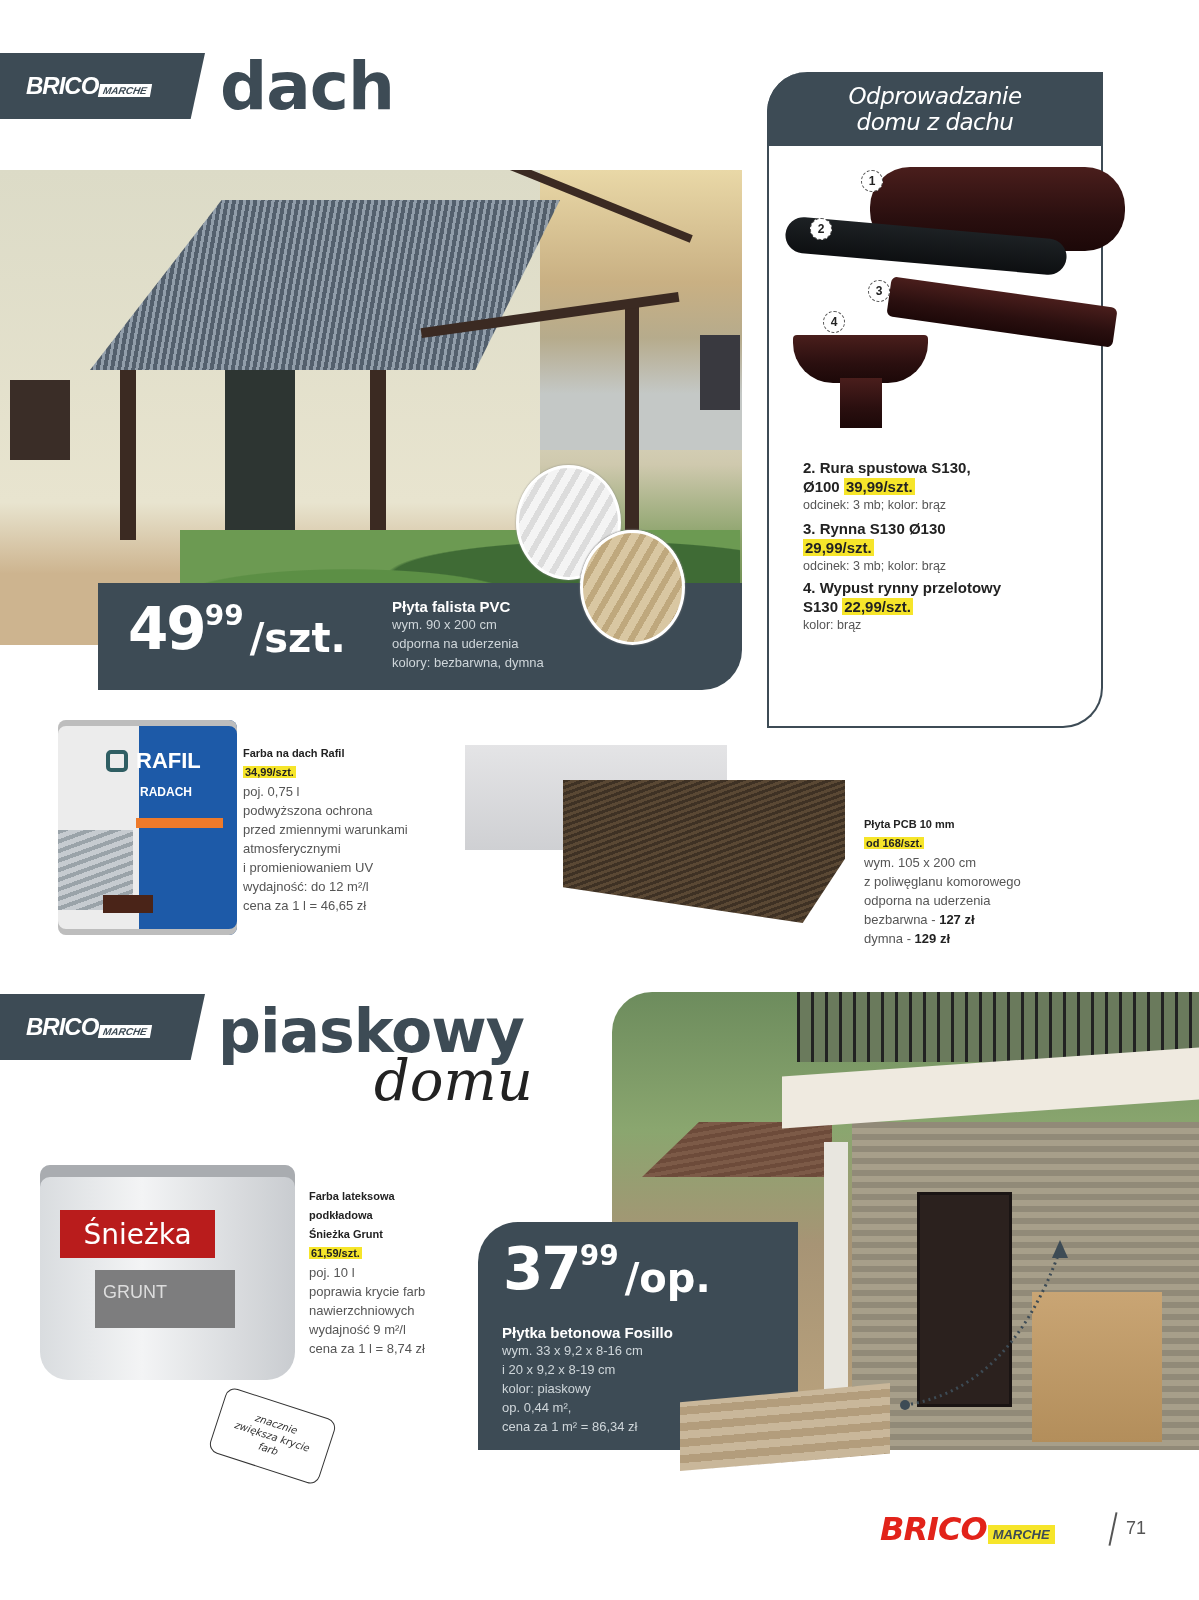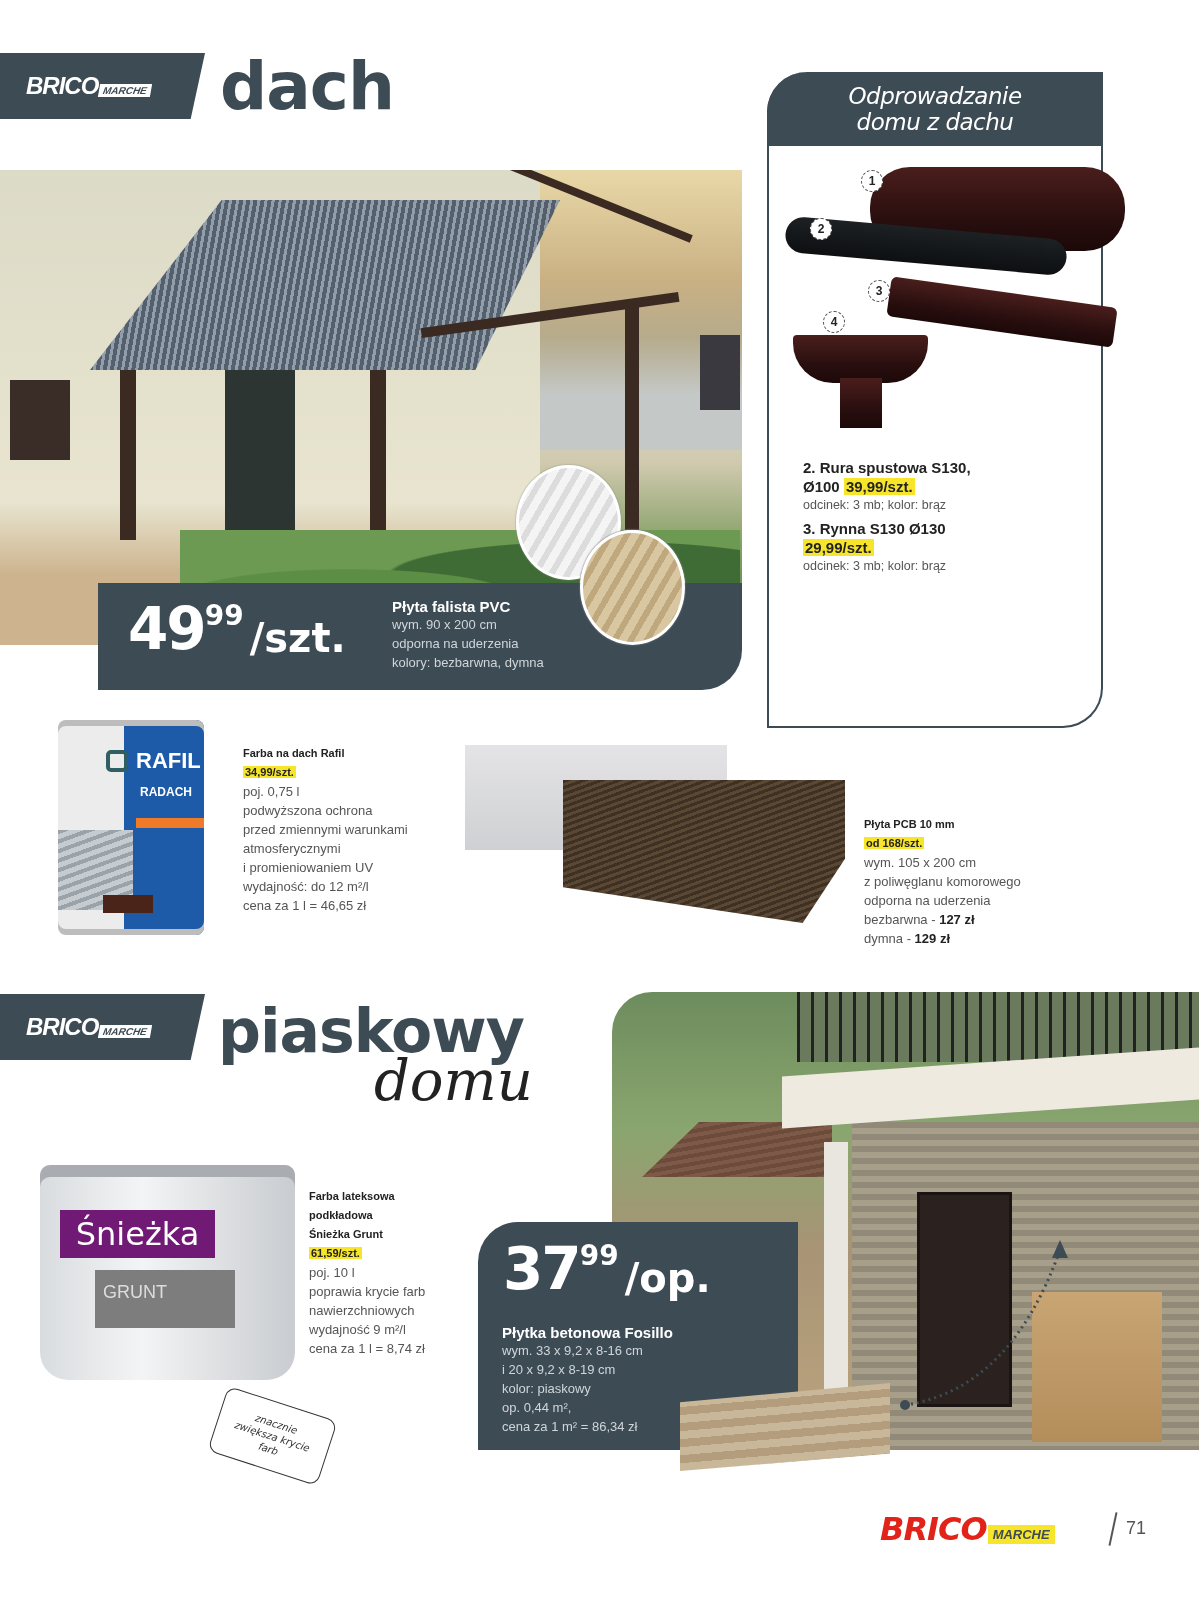--- a/index.html
+++ b/index.html
@@ -46,29 +46,29 @@
   .item-title { font-weight: bold; font-size: 15px; color: #222; line-height: 19px; }
   .hl { background: #f6e52a; padding: 0 2px; }
   .item-sub { font-size: 12.5px; color: #555; line-height: 18px; }
 
   
   .prod-text { position: absolute; }
   .prod-title { font-weight: bold; font-size: 11px; color: #222; line-height: 19px; }
   .prod-line { font-size: 13px; color: #555; line-height: 19px; }
 
   
-  .rafil-can { position: absolute; left: 58px; top: 720px; width: 146px; height: 215px; border-radius: 8px; background: linear-gradient(90deg,#ececec 0 45%,#1d5aa8 45% 100%); box-shadow: inset 0 6px 0 #bdbdbd, inset 0 -6px 0 #bdbdbd; overflow: hidden; }
+  .rafil-can { position: absolute; left: 58px; top: 720px; width: 179px; height: 215px; border-radius: 8px; background: linear-gradient(90deg,#ececec 0 45%,#1d5aa8 45% 100%); box-shadow: inset 0 6px 0 #bdbdbd, inset 0 -6px 0 #bdbdbd; overflow: hidden; }
 
   
   .pcb-clear { position: absolute; left: 465px; top: 745px; width: 262px; height: 105px; background: linear-gradient(180deg,#e4e4e6,#cfd0d3); }
   .pcb-dark { position: absolute; left: 563px; top: 780px; width: 282px; height: 143px; background: repeating-linear-gradient(160deg,#3e3124 0 3px,#5a4834 3px 6px); clip-path: polygon(0 0,100% 0,100% 55%,85% 100%,0 75%); }
 
   
   .bucket { position: absolute; left: 40px; top: 1165px; width: 255px; height: 215px; border-radius: 10px 10px 28px 28px; background: linear-gradient(90deg,#d9dcdf,#f3f4f5 40%,#c9ccd0); box-shadow: inset 0 12px 0 #a9acb0; }
-  .bucket-label { position: absolute; left: 60px; top: 1210px; width: 155px; height: 48px; background: #701a75; color: #fff; font-family: "DejaVu Sans", sans-serif; font-size: 32px; display: flex; align-items: center; justify-content: center; }
+  .bucket-label { position: absolute; left: 60px; top: 1210px; width: 155px; height: 48px; background: #b91c1c; color: #fff; font-family: "DejaVu Sans", sans-serif; font-size: 28px; display: flex; align-items: center; justify-content: center; }
   .bucket-grunt { position: absolute; left: 95px; top: 1270px; width: 140px; height: 58px; background: #7d7d7e; color: #ddd; font-size: 18px; padding: 12px 0 0 8px; }
 
   .tag { position: absolute; left: 215px; top: 1402px; width: 115px; height: 68px; border: 1.5px solid #333; border-radius: 10px; transform: rotate(18deg); display: flex; flex-direction: column; align-items: center; justify-content: center; }
   .tag span { font-family: "DejaVu Sans", sans-serif; font-style: italic; font-size: 10px; color: #333; line-height: 13px; }
 
   
   .house-photo { position: absolute; left: 612px; top: 992px; width: 587px; height: 458px; border-top-left-radius: 40px; overflow: hidden; background: linear-gradient(180deg,#6d8c5d 0%,#8aa66f 30%,#a79475 55%,#bca47e 100%); }
   .house-wall { position: absolute; left: 240px; top: 130px; width: 347px; height: 330px; background: repeating-linear-gradient(180deg,#918a78 0 6px,#a79f8a 6px 12px); }
   .house-slab { position: absolute; left: 170px; top: 70px; width: 417px; height: 52px; background: #efeae0; transform: skewY(-4deg); }
   .house-rail { position: absolute; left: 185px; top: 0; width: 402px; height: 70px; background: repeating-linear-gradient(90deg,#222 0 3px,transparent 3px 14px), #6a7a5c; }
@@ -147,20 +147,25 @@
   <div style="margin-bottom:5px;">
     <div class="item-title">2. Rura spustowa S130,</div>
     <div class="item-title"><span>Ø100</span> <span class="hl">39,99/szt.</span></div>
     <div class="item-sub">odcinek: 3 mb; kolor: brąz</div>
   </div>
   <div style="margin-bottom:3px;">
     <div class="item-title">3. Rynna S130 Ø130</div>
     <div class="item-title"><span class="hl">29,99/szt.</span></div>
     <div class="item-sub">odcinek: 3 mb; kolor: brąz</div>
   </div>
+  <div>
+    <div class="item-title">4. Wypust rynny przelotowy</div>
+    <div class="item-title"><span>S130</span> <span class="hl">22,99/szt.</span></div>
+    <div class="item-sub">kolor: brąz</div>
+  </div>
 </div>
 
 <div class="rafil-can">
   <div style="position:absolute;left:78px;top:28px;color:#fff;font-weight:bold;font-size:22px;">RAFIL</div>
   <div style="position:absolute;left:48px;top:30px;width:22px;height:22px;border:4px solid #2f5e63;border-radius:5px;"></div>
   <div style="position:absolute;left:82px;top:65px;color:#fff;font-weight:bold;font-size:12px;">RADACH</div>
   <div style="position:absolute;left:78px;top:98px;width:87px;height:10px;background:#ee7a2a;"></div>
   <div style="position:absolute;left:0;top:110px;width:75px;height:80px;background:repeating-linear-gradient(160deg,#9aa3a9 0 4px,#c6cbd0 4px 9px);"></div>
   <div style="position:absolute;left:45px;top:175px;width:50px;height:18px;background:#4a2418;"></div>
 </div>

